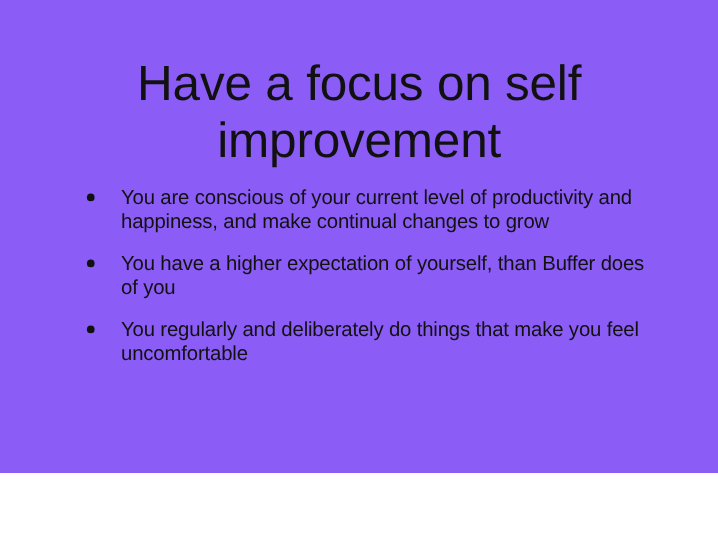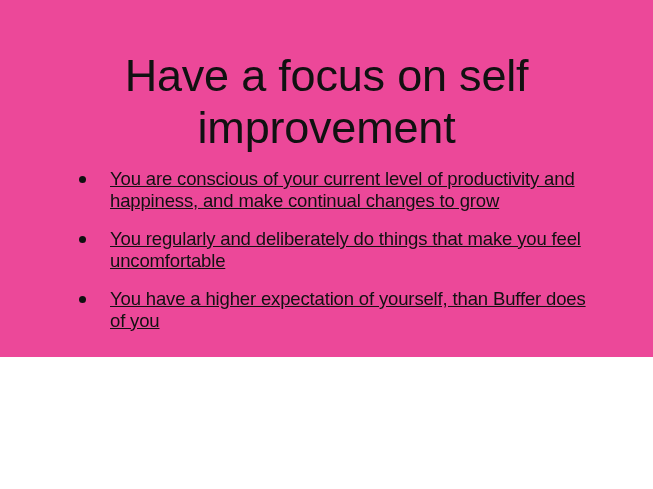--- a/index.html
+++ b/index.html
@@ -12,22 +12,22 @@
     height: 489px;
     background: #ffffff;
     font-family: "Liberation Sans", "DejaVu Sans", sans-serif;
     color: #111111;
     overflow: hidden;
   }
 
   #slide {
     position: relative;
     width: 653px;
-    height: 357px;
-    background: #ec4899;
+    height: 430px;
+    background: #8b5cf6;
     box-sizing: border-box;
   }
 
   
   #slide-title {
     position: absolute;
     left: 96px;
     top: 20px;
     width: 461px;
     text-align: center;
@@ -71,43 +71,42 @@
     left: 5px;
     top: 8px;
     width: 7px;
     height: 7px;
     border-radius: 50%;
     background: #111111;
   }
 
   .bullet-text {
     display: block;
-    text-decoration: underline;
   }
 </style>
 </head>
 <body>
 
 <div id="slide">
 
   <h1 id="slide-title">Have a focus on self improvement</h1>
 
   <ul id="bullet-list">
 
     <li class="bullet-item">
       <span class="bullet-marker"></span>
       <span class="bullet-text">You are conscious of your current level of productivity and happiness, and make continual changes to grow</span>
     </li>
 
     <li class="bullet-item">
       <span class="bullet-marker"></span>
-      <span class="bullet-text">You regularly and deliberately do things that make you feel uncomfortable</span>
+      <span class="bullet-text">You have a higher expectation of yourself, than Buffer does of you</span>
     </li>
 
     <li class="bullet-item">
       <span class="bullet-marker"></span>
-      <span class="bullet-text">You have a higher expectation of yourself, than Buffer does of you</span>
+      <span class="bullet-text">You regularly and deliberately do things that make you feel uncomfortable</span>
     </li>
 
 
   </ul>
 
 </div>
 
 </body></html>

